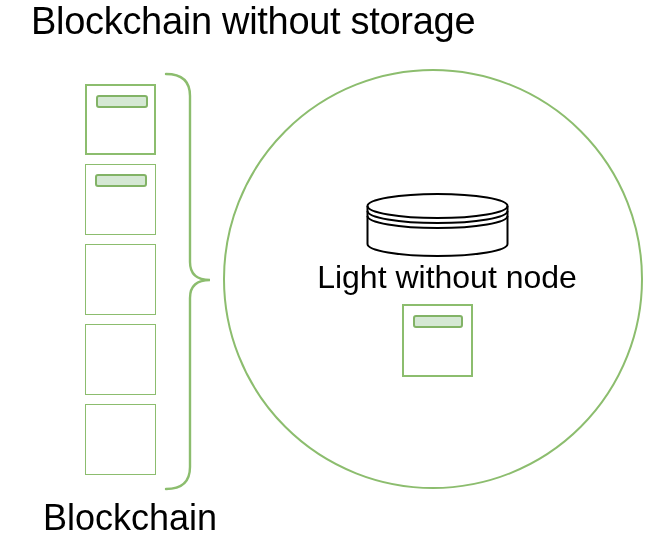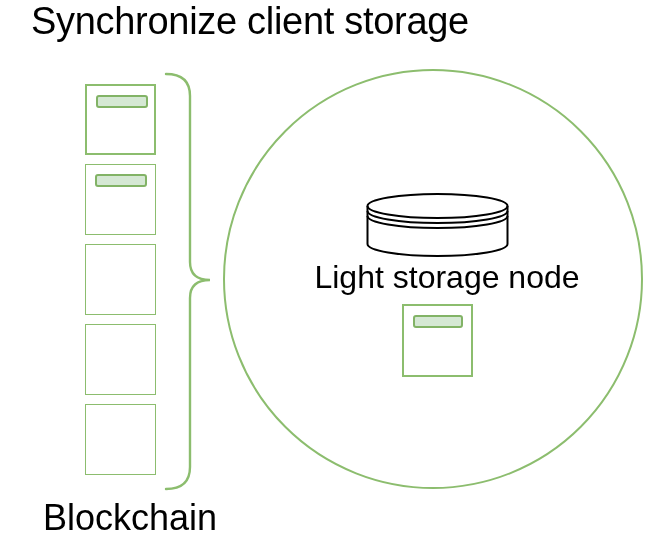--- a/index.html
+++ b/index.html
@@ -113,21 +113,21 @@
     line-height: 1;
     white-space: nowrap;
     color: var(--ink, #000);
   }
 </style>
 </head>
 <body>
 
 <div class="canvas">
 
-  <div class="diagram-title">Synchronize client storage</div>
+  <div class="diagram-title">Blockchain without storage</div>
 
   <div class="blocks-col" id="blocks-col">
       <div class="block">
         <div class="header-bar"></div>
       </div>
       <div class="block">
         <div class="header-bar"></div>
       </div>
       <div class="block"></div>
       <div class="block"></div>
@@ -138,21 +138,21 @@
     <path class="green-stroke" d="M6 6 Q30 6 30 28 L30 194 Q30 212 50 212 Q30 212 30 230 L30 399 Q30 421 6 421" stroke-width="2.4" stroke-linecap="round"></path>
   </svg>
 
   <div class="lc-circle"></div>
 
   <svg class="db-svg" width="144" height="68" viewBox="0 0 144 68">
     <path d="M1.5 52 L1.5 14 A70 12 0 0 1 141.5 14 L141.5 52 A70 12 0 0 1 1.5 52 Z" fill="#ffffff" stroke="#000000" stroke-width="2"></path>
     <path d="M1.5 14 A70 12 0 0 0 141.5 14 M1.5 19 A70 12 0 0 0 141.5 19 M1.5 24 A70 12 0 0 0 141.5 24" fill="none" stroke="#000000" stroke-width="2"></path>
   </svg>
 
-  <div class="lc-label">Light storage node</div>
+  <div class="lc-label">Light without node</div>
 
   <div class="stored-block">
     <div class="header-bar"></div>
   </div>
 
   <div class="bc-label">Blockchain</div>
 
 </div>
 
 </body></html>

